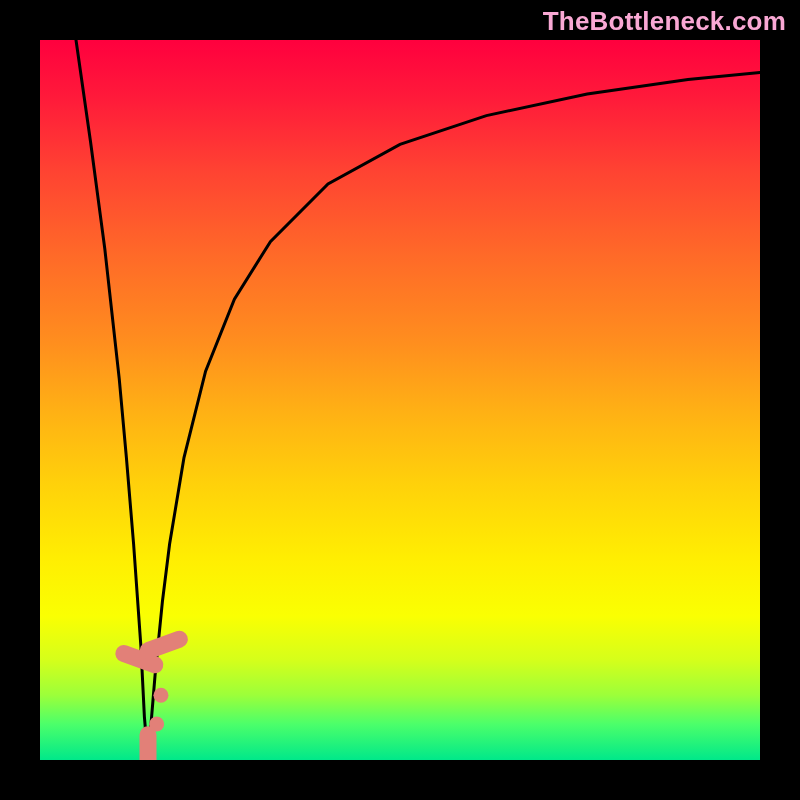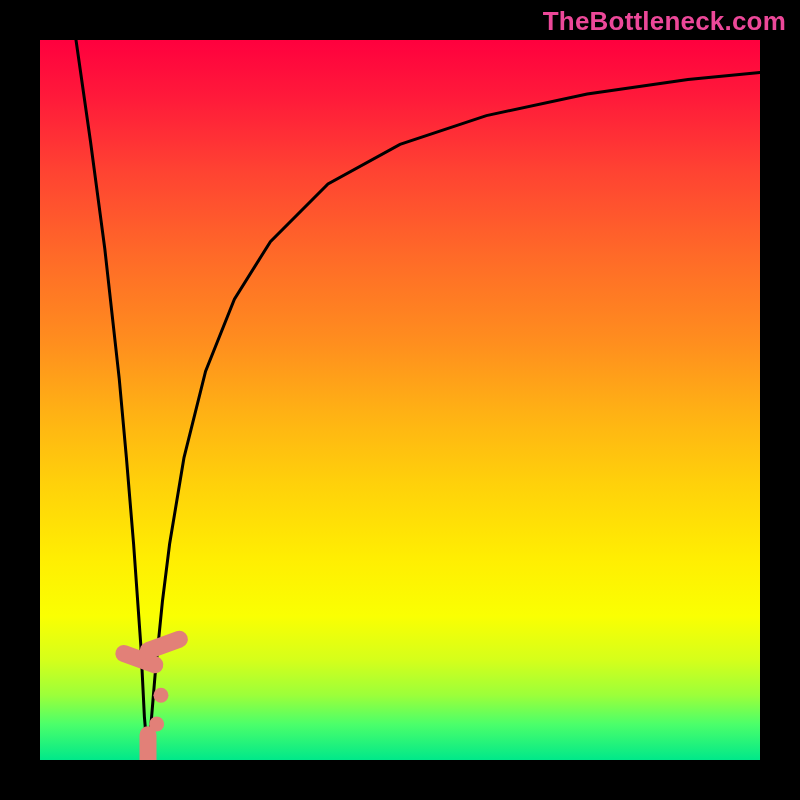--- a/index.html
+++ b/index.html
@@ -40,21 +40,21 @@
       #00e88a 100%
     );
   }
   .watermark {
     position: absolute;
     top: 6px;
     right: 14px;
     font-family: Arial, Helvetica, sans-serif;
     font-size: 26px;
     font-weight: 600;
-    color: #ec4899;
+    color: #f9a8d4;
     letter-spacing: 0.2px;
   }
   svg.curves {
     position: absolute;
     left: 0;
     top: 0;
     width: 720px;
     height: 720px;
   }
   .markers circle, .markers rect {

